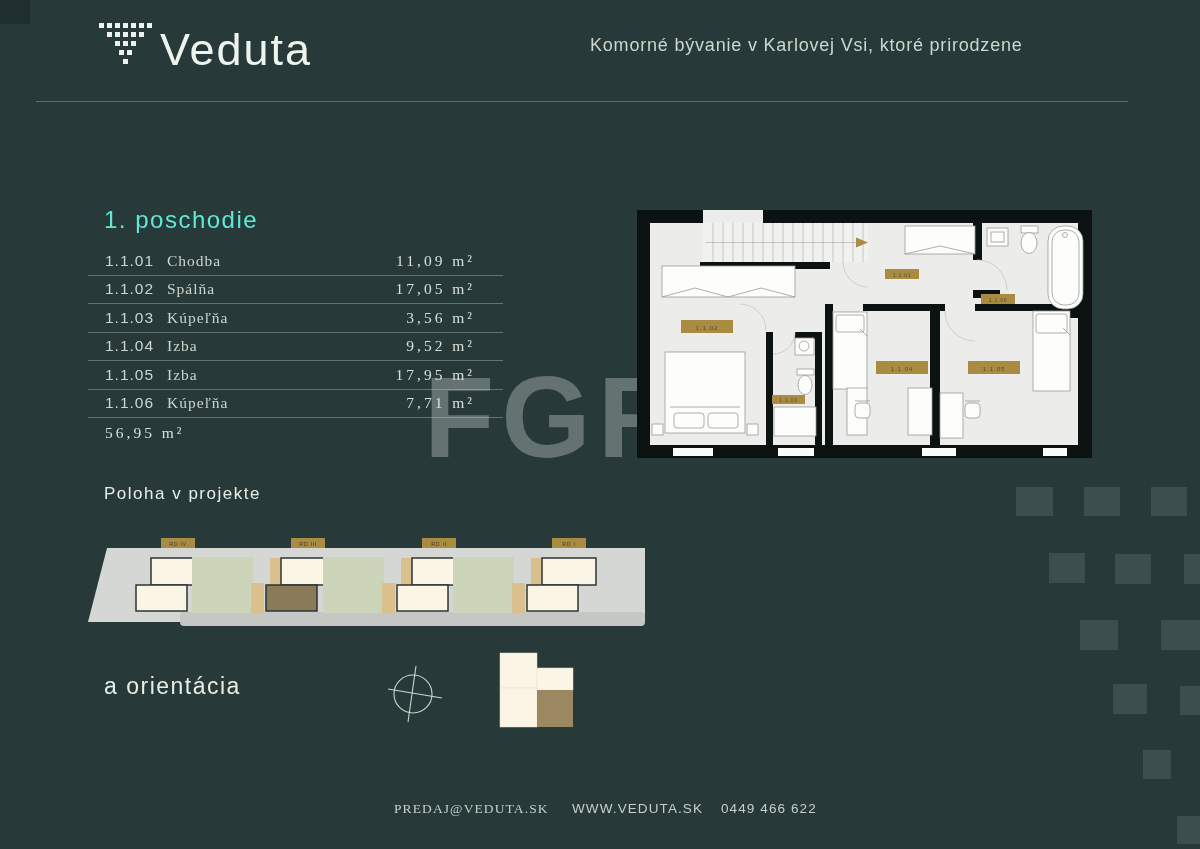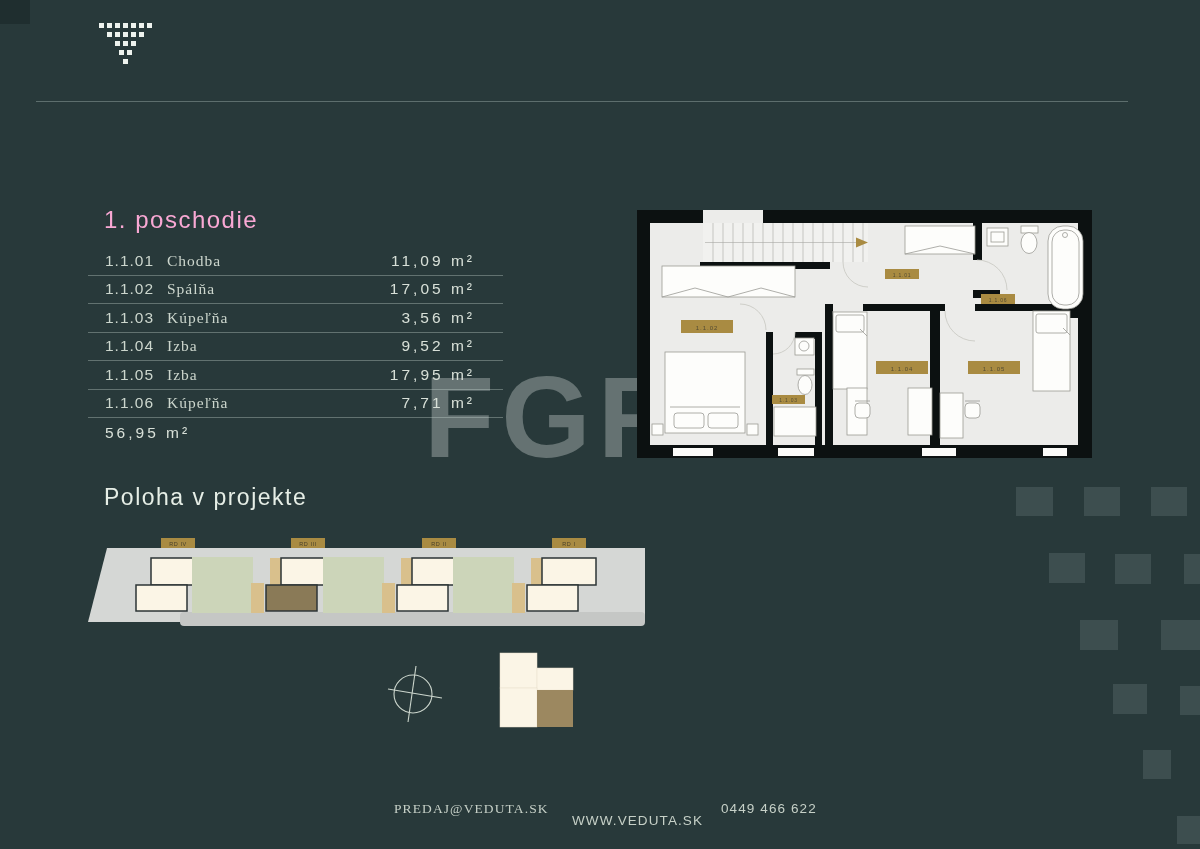--- a/index.html
+++ b/index.html
@@ -26,49 +26,49 @@
   
   .watermark{
     left:424px;top:360px;z-index:1;
     font-size:115px;font-weight:700;letter-spacing:7px;
     color:rgba(162,172,170,0.5);line-height:1;
   }
 
   .content{position:absolute;inset:0;z-index:2;}
 
   
-  .floor-title{left:104px;top:206px;font-size:24px;letter-spacing:1.5px;color:#f9a8d4;}
+  .floor-title{left:104px;top:206px;font-size:24px;letter-spacing:1.5px;color:#5eead4;}
   .room-table{left:88px;top:247px;width:415px;font-size:15.5px;color:#ccd6cd;}
   .room-row{
     display:flex;align-items:center;height:27.5px;
     padding-left:17px;padding-right:28px;
     border-bottom:1px solid rgba(205,220,214,0.35);
     letter-spacing:1px;
   }
   .room-row .code{width:62px;}
   .room-row .name{flex:1;font-family:Liberation Serif, serif;}
-  .room-row .area{letter-spacing:3px;color:#d8e0d8;}
+  .room-row .area{letter-spacing:3px;color:#d8e0d8;font-family:Liberation Serif, serif;}
   .total-row{border-bottom:none;justify-content:flex-start;height:30px;}
 
   
   .floorplan{left:637px;top:210px;width:455px;height:248px;background:#28393a;}
 
   
-  .project-title{left:104px;top:484px;font-size:23px;letter-spacing:1.5px;color:#e6eee6;}
+  .project-title{left:104px;top:484px;font-size:17px;letter-spacing:1.5px;color:#e6eee6;}
   .siteplan{left:85px;top:536px;width:562px;height:96px;}
 
   
   .position-title{left:104px;top:670px;font-size:23px;line-height:33px;letter-spacing:1.5px;color:#e6eee6;}
   .compass{left:387px;top:664px;width:56px;height:60px;}
   .unit-diagram{left:498px;top:651px;width:76px;height:78px;}
 
   
   .footer-item{top:801px;font-size:13.5px;letter-spacing:1.1px;color:#c6d0c7;}
   .footer-email{left:394px;font-family:Liberation Serif, serif;}
-  .footer-web{left:572px;margin-top:12px;}
+  .footer-web{left:572px;}
   .footer-phone{left:721px;}
 
   
   .decor{background:#3d4e4f;}
 
   svg text{font-family:"Liberation Sans",sans-serif;}
 </style>
 </head>
 <body>
 
@@ -96,22 +96,24 @@
           <rect x="40" y="9" width="5" height="5"></rect>
         <rect x="16" y="18" width="5" height="5"></rect>
           <rect x="24" y="18" width="5" height="5"></rect>
           <rect x="32" y="18" width="5" height="5"></rect>
         <rect x="20" y="27" width="5" height="5"></rect>
           <rect x="28" y="27" width="5" height="5"></rect>
         <rect x="24" y="36" width="5" height="5"></rect>
       </g>
     </svg>
 
+    <div class="abs brand-text">Veduta</div>
 
     <div class="abs tagline">
+      <div>Komorné bývanie v Karlovej Vsi, ktoré prirodzene</div>
     </div>
 
     <div class="abs header-divider"></div>
 
     <div class="abs floor-title">1. poschodie</div>
 
     <div class="abs room-table">
       <div class="room-row">
         <span class="code">1.1.01</span>
         <span class="name">Chodba</span>
@@ -331,20 +333,21 @@
         <rect x="446" y="22" width="12" height="27" fill="#d9c08c"></rect>
         <rect x="427" y="47" width="13" height="30" fill="#d9c08c"></rect>
         <rect x="457" y="22" width="54" height="27" fill="#fbf5e6" stroke="#2c3536" stroke-width="1.5"></rect>
         <rect x="442" y="49" width="51" height="26" fill="#fbf5e6" stroke="#2c3536" stroke-width="1.5"></rect>
         <rect x="467" y="2" width="34" height="10" fill="#a98b42"></rect>
         <text x="484" y="9.5" font-size="5.5" letter-spacing="0.6" fill="#473f2a" text-anchor="middle">RD I</text>
       </g>
     </svg>
 
     <div class="abs position-title">
+      <div>a orientácia</div>
     </div>
 
     <svg class="abs compass" viewBox="0 0 56 60">
       <g fill="none" stroke="#ccd6cd" stroke-width="1.1">
         <circle cx="26" cy="30" r="19"></circle>
         <line x1="29" y1="2" x2="21" y2="58"></line>
         <line x1="1" y1="25" x2="55" y2="34"></line>
       </g>
     </svg>
 

